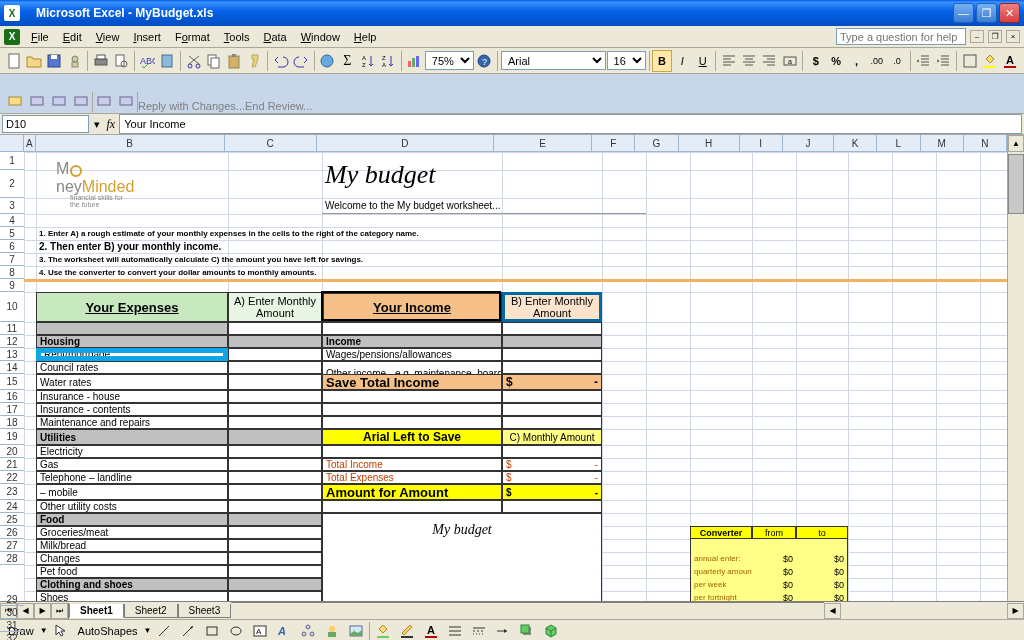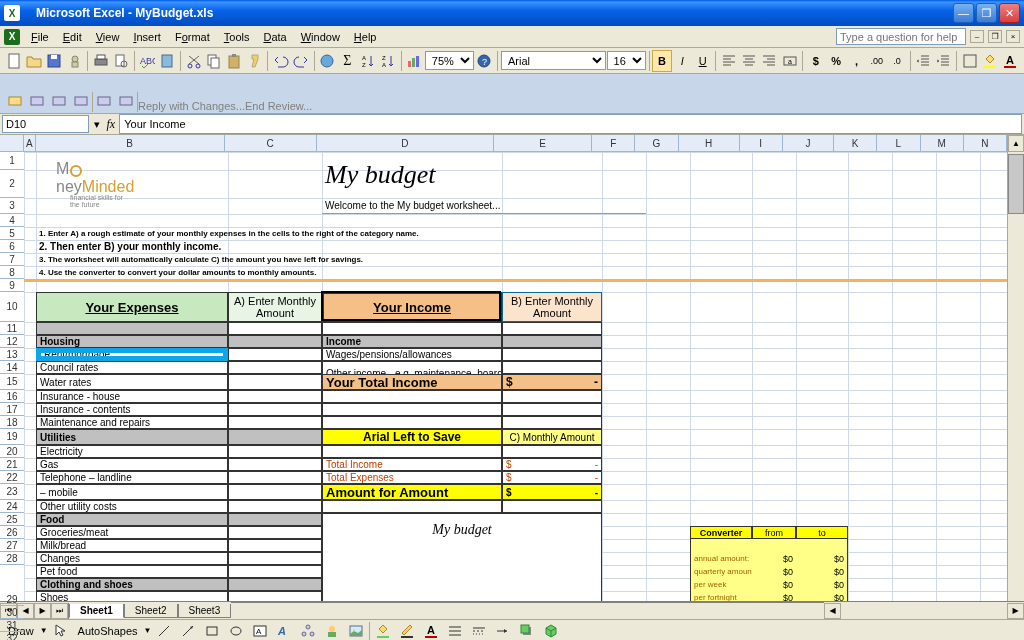--- a/index.html
+++ b/index.html
@@ -449,21 +449,21 @@
         <div class="content-cell" style="left: 298px; top: 0px; width: 280px; height: 18px;;font-size:26px;font-style:italic;font-family:Times New Roman;height:46px">My budget</div>
         <div class="content-cell" style="left: 298px; top: 46px; width: 324px; height: 16px;;font-size:10px;border-bottom:1px solid #999">Welcome to the My budget worksheet...</div>
         <div class="content-cell" style="left: 12px; top: 75px; width: 610px; height: 13px;;font-size:8px;font-weight:bold">1. Enter A) a rough estimate of your monthly expenses in the cells to the right of the category name.</div>
         <div class="content-cell" style="left: 12px; top: 88px; width: 610px; height: 13px;;font-size:10px;font-weight:bold">2. Then enter B) your monthly income.</div>
         <div class="content-cell" style="left: 12px; top: 101px; width: 610px; height: 13px;;font-size:8px;font-weight:bold">3. The worksheet will automatically calculate C) the amount you have left for savings.</div>
         <div class="content-cell" style="left: 12px; top: 114px; width: 610px; height: 13px;;font-size:8px;font-weight:bold">4. Use the converter to convert your dollar amounts to monthly amounts.</div>
         <div class="content-cell" style="left: 0px; top: 127px; width: 1000px; height: 13px;;background:#f5b060;height:3px"></div>
         <div class="content-cell" style="left: 12px; top: 140px; width: 192px; height: 30px;;background:#c8e8c0;border:1px solid #333;font-weight:bold;font-size:13px;justify-content:center;text-decoration:underline">Your Expenses</div>
         <div class="content-cell" style="left: 204px; top: 140px; width: 94px; height: 30px;;background:#e8f4e4;border:1px solid #333;font-size:11px;justify-content:center;text-align:center;white-space:normal;line-height:1.1">A) Enter Monthly Amount</div>
         <div class="content-cell" style="left: 298px; top: 140px; width: 180px; height: 30px;;background:#f4c088;border:2px solid #333;font-weight:bold;font-size:13px;justify-content:center;text-decoration:underline">Your Income</div>
-        <div class="content-cell" style="left: 478px; top: 140px; width: 100px; height: 30px;;background:#fce4cc;border:1px solid #0369a1;font-size:11px;justify-content:center;text-align:center;white-space:normal;line-height:1.1">B) Enter Monthly Amount</div>
+        <div class="content-cell" style="left: 478px; top: 140px; width: 100px; height: 30px;;background:#fce4cc;border:3px solid #0369a1;font-size:11px;justify-content:center;text-align:center;white-space:normal;line-height:1.1">B) Enter Monthly Amount</div>
         <div class="content-cell" style="left: 12px; top: 170px; width: 192px; height: 13px;;background:#c0c0c0;border:1px solid #333"></div>
         <div class="content-cell" style="left: 204px; top: 170px; width: 94px; height: 13px;;border:1px solid #333"></div>
         <div class="content-cell" style="left: 298px; top: 170px; width: 180px; height: 13px;;border:1px solid #333"></div>
         <div class="content-cell" style="left: 478px; top: 170px; width: 100px; height: 13px;;border:1px solid #333"></div>
         <div class="content-cell" style="left: 12px; top: 183px; width: 192px; height: 13px;;border:1px solid #333;background:#c0c0c0;font-weight:bold">Housing</div>
         <div class="content-cell" style="left: 204px; top: 183px; width: 94px; height: 13px;;border:1px solid #333;background:#c0c0c0"></div>
         <div class="content-cell" style="left: 12px; top: 196px; width: 192px; height: 13px;;border:5px solid #0ea5e9;">Rent/mortgage</div>
         <div class="content-cell" style="left: 204px; top: 196px; width: 94px; height: 13px;;border:1px solid #333;"></div>
         <div class="content-cell" style="left: 12px; top: 209px; width: 192px; height: 13px;;border:1px solid #333;">Council rates</div>
         <div class="content-cell" style="left: 204px; top: 209px; width: 94px; height: 13px;;border:1px solid #333;"></div>
@@ -500,21 +500,21 @@
         <div class="content-cell" style="left: 12px; top: 426px; width: 192px; height: 13px;;border:1px solid #333;background:#c0c0c0;font-weight:bold">Clothing and shoes</div>
         <div class="content-cell" style="left: 204px; top: 426px; width: 94px; height: 13px;;border:1px solid #333;background:#c0c0c0"></div>
         <div class="content-cell" style="left: 12px; top: 439px; width: 192px; height: 13px;;border:1px solid #333;">Shoes</div>
         <div class="content-cell" style="left: 204px; top: 439px; width: 94px; height: 13px;;border:1px solid #333;"></div>
         <div class="content-cell" style="left: 298px; top: 183px; width: 180px; height: 13px;;border:1px solid #333;background:#c0c0c0;font-weight:bold">Income</div>
         <div class="content-cell" style="left: 478px; top: 183px; width: 100px; height: 13px;;border:1px solid #333;background:#c0c0c0"></div>
         <div class="content-cell" style="left: 298px; top: 196px; width: 180px; height: 13px;;border:1px solid #333">Wages/pensions/allowances</div>
         <div class="content-cell" style="left: 478px; top: 196px; width: 100px; height: 13px;;border:1px solid #333"></div>
         <div class="content-cell" style="left: 298px; top: 209px; width: 180px; height: 25px;;border:1px solid #333">Other income - e.g. maintenance, board</div>
         <div class="content-cell" style="left: 478px; top: 209px; width: 100px; height: 13px;;border:1px solid #333"></div>
-        <div class="content-cell" style="left: 298px; top: 222px; width: 180px; height: 16px;;border:1px solid #333;background:#f4c088;font-weight:bold;font-size:13px">Your Total Income</div>
+        <div class="content-cell" style="left: 298px; top: 222px; width: 180px; height: 16px;;border:1px solid #333;background:#f4c088;font-weight:bold;font-size:13px">Save Total Income</div>
         <div class="content-cell" style="left: 478px; top: 222px; width: 100px; height: 16px;;border:1px solid #333;background:#f4c088;font-weight:bold;font-size:12px;justify-content:space-between">
           <span>$</span>
           <span>-</span>
         </div>
         <div class="content-cell" style="left: 298px; top: 238px; width: 180px; height: 13px;;border:1px solid #333"></div>
         <div class="content-cell" style="left: 478px; top: 238px; width: 100px; height: 13px;;border:1px solid #333"></div>
         <div class="content-cell" style="left: 298px; top: 251px; width: 180px; height: 13px;;border:1px solid #333"></div>
         <div class="content-cell" style="left: 478px; top: 251px; width: 100px; height: 13px;;border:1px solid #333"></div>
         <div class="content-cell" style="left: 298px; top: 264px; width: 180px; height: 13px;;border:1px solid #333"></div>
         <div class="content-cell" style="left: 478px; top: 264px; width: 100px; height: 13px;;border:1px solid #333"></div>
@@ -542,21 +542,21 @@
         <div style="position:absolute;left:298px;top:361px;width:280px;height:130px;border:1px solid #333;background:#fff">
           <div style="text-align:center;font-style:italic;font-family:Times New Roman;font-size:14px;margin-top:8px">My budget</div>
 
 </div>
         <div class="content-cell" style="left: 666px; top: 374px; width: 62px; height: 13px;;background:#ffff00;border:1px solid #333;font-weight:bold;font-size:9px;justify-content:center">Converter</div>
         <div class="content-cell" style="left: 728px; top: 374px; width: 44px; height: 13px;;background:#ffff00;border:1px solid #333;font-size:9px;justify-content:center">from</div>
         <div class="content-cell" style="left: 772px; top: 374px; width: 52px; height: 13px;;background:#ffff00;border:1px solid #333;font-size:9px;justify-content:center">to</div>
         <div class="content-cell" style="left: 666px; top: 387px; width: 62px; height: 13px;;background:#ffff88;border-left:1px solid #333"></div>
         <div class="content-cell" style="left: 728px; top: 387px; width: 44px; height: 13px;;background:#ffff88"></div>
         <div class="content-cell" style="left: 772px; top: 387px; width: 52px; height: 13px;;background:#ffff88;border-right:1px solid #333"></div>
-        <div class="content-cell" style="left: 666px; top: 400px; width: 62px; height: 13px;;background:#ffff88;border-left:1px solid #333;font-size:8px;color:#a06000">annual amount:</div>
+        <div class="content-cell" style="left: 666px; top: 400px; width: 62px; height: 13px;;background:#ffff88;border-left:1px solid #333;font-size:8px;color:#a06000">annual enter:</div>
         <div class="content-cell" style="left: 728px; top: 400px; width: 44px; height: 13px;;background:#ffff88;font-size:9px;justify-content:flex-end">$0</div>
         <div class="content-cell" style="left: 772px; top: 400px; width: 52px; height: 13px;;background:#ffff88;border-right:1px solid #333;font-size:9px;justify-content:flex-end">$0</div>
         <div class="content-cell" style="left: 666px; top: 413px; width: 62px; height: 13px;;background:#ffff88;border-left:1px solid #333;font-size:8px;color:#a06000">quarterly amount</div>
         <div class="content-cell" style="left: 728px; top: 413px; width: 44px; height: 13px;;background:#ffff88;font-size:9px;justify-content:flex-end">$0</div>
         <div class="content-cell" style="left: 772px; top: 413px; width: 52px; height: 13px;;background:#ffff88;border-right:1px solid #333;font-size:9px;justify-content:flex-end">$0</div>
         <div class="content-cell" style="left: 666px; top: 426px; width: 62px; height: 13px;;background:#ffff88;border-left:1px solid #333;font-size:8px;color:#a06000">per week</div>
         <div class="content-cell" style="left: 728px; top: 426px; width: 44px; height: 13px;;background:#ffff88;font-size:9px;justify-content:flex-end">$0</div>
         <div class="content-cell" style="left: 772px; top: 426px; width: 52px; height: 13px;;background:#ffff88;border-right:1px solid #333;font-size:9px;justify-content:flex-end">$0</div>
         <div class="content-cell" style="left: 666px; top: 439px; width: 62px; height: 13px;;background:#ffff88;border-left:1px solid #333;font-size:8px;color:#a06000">per fortnight</div>
         <div class="content-cell" style="left: 728px; top: 439px; width: 44px; height: 13px;;background:#ffff88;font-size:9px;justify-content:flex-end">$0</div>

